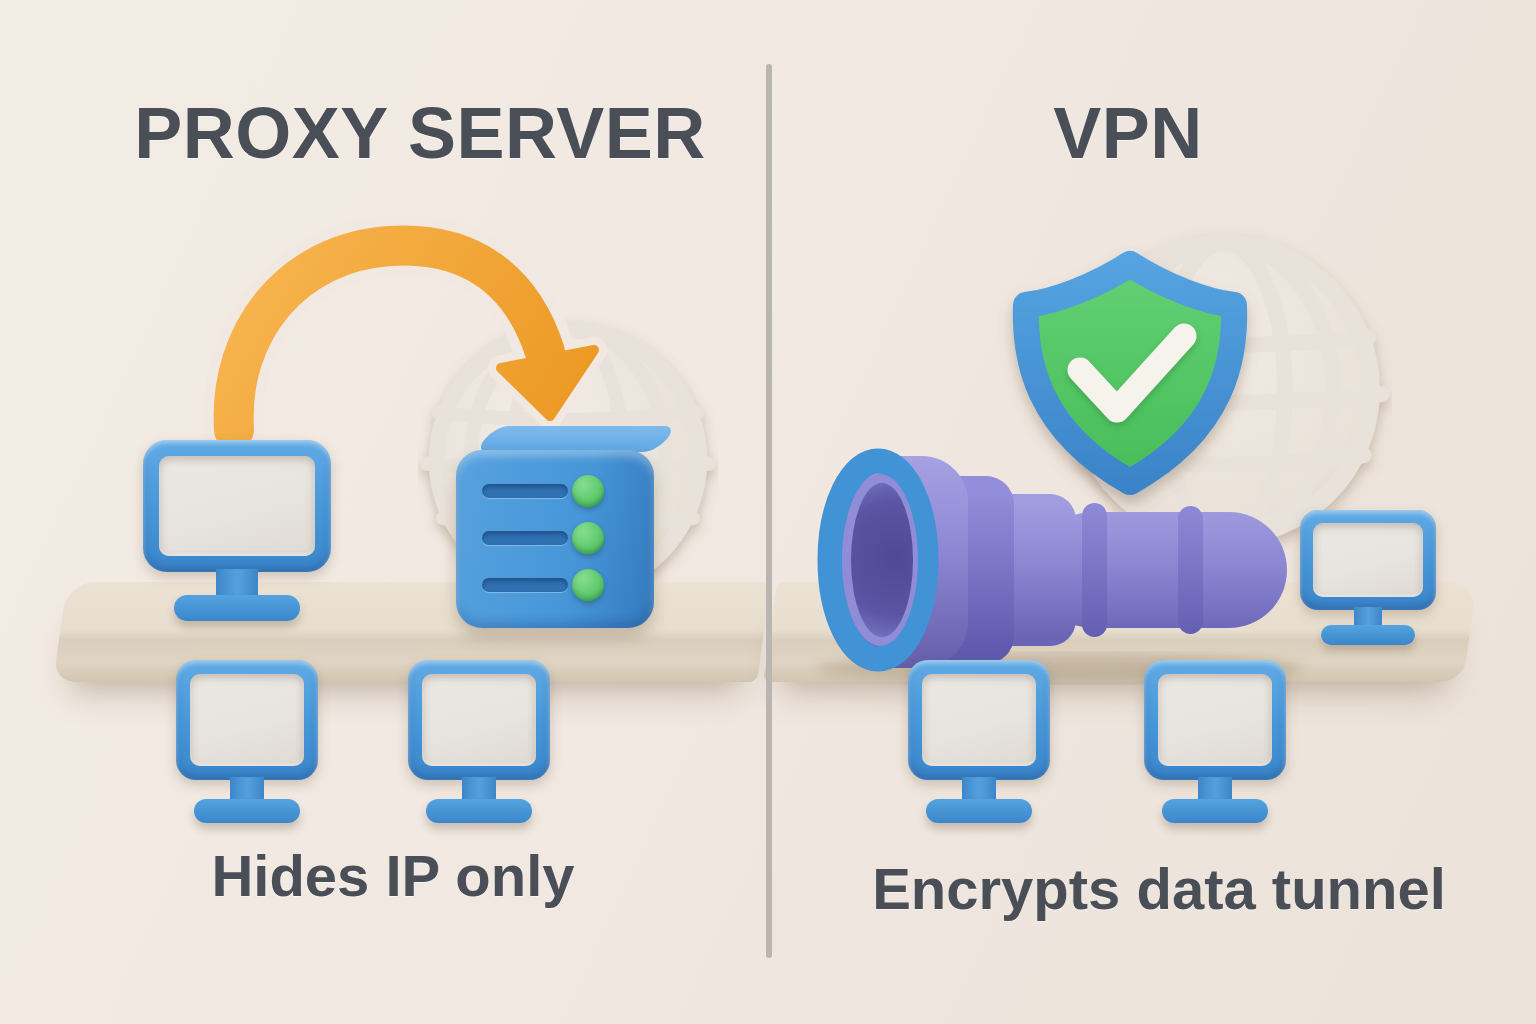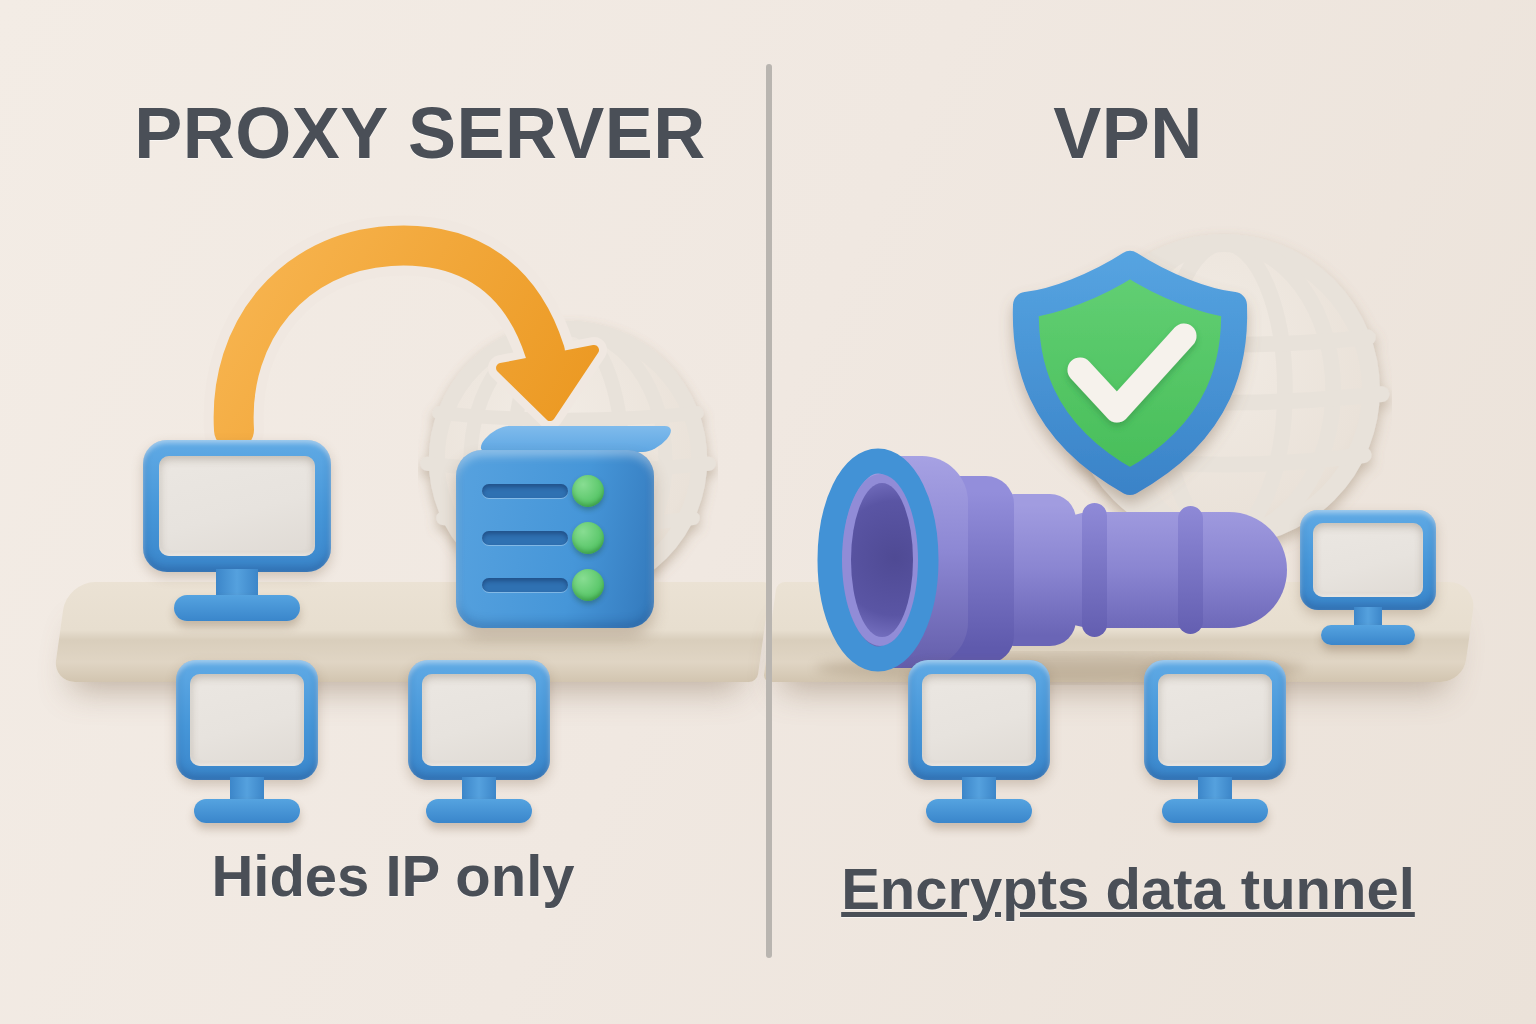--- a/index.html
+++ b/index.html
@@ -15,21 +15,21 @@
   .title, .caption {
     position:absolute; white-space:nowrap; transform:translateX(-50%);
     color: var(--c-text, #4a4f57); font-weight:bold;
     text-shadow: 0 1px 0 rgba(255,255,255,.55);
   }
   .title { font-size:72px; letter-spacing:0.5px; }
   .title.t-left  { left:420px;  top:92px;text-align:right; }
   .title.t-right { left:1128px; top:92px;text-align:right; }
   .caption { font-size:58px; }
   .caption.c-left  { left:393px;  top:842px; }
-  .caption.c-right { left:1128px; top:855px;text-decoration:underline; }
+  .caption.c-right { left:1159px; top:855px; }
 
   
   .divider {
     position:absolute; left:766px; top:64px; width:6px; height:894px;
     background: var(--c-divider, #b9b5b0); border-radius:3px;
   }
 
   
   .platform {
     position:absolute; top:582px; height:100px; transform:skewX(-8deg);

